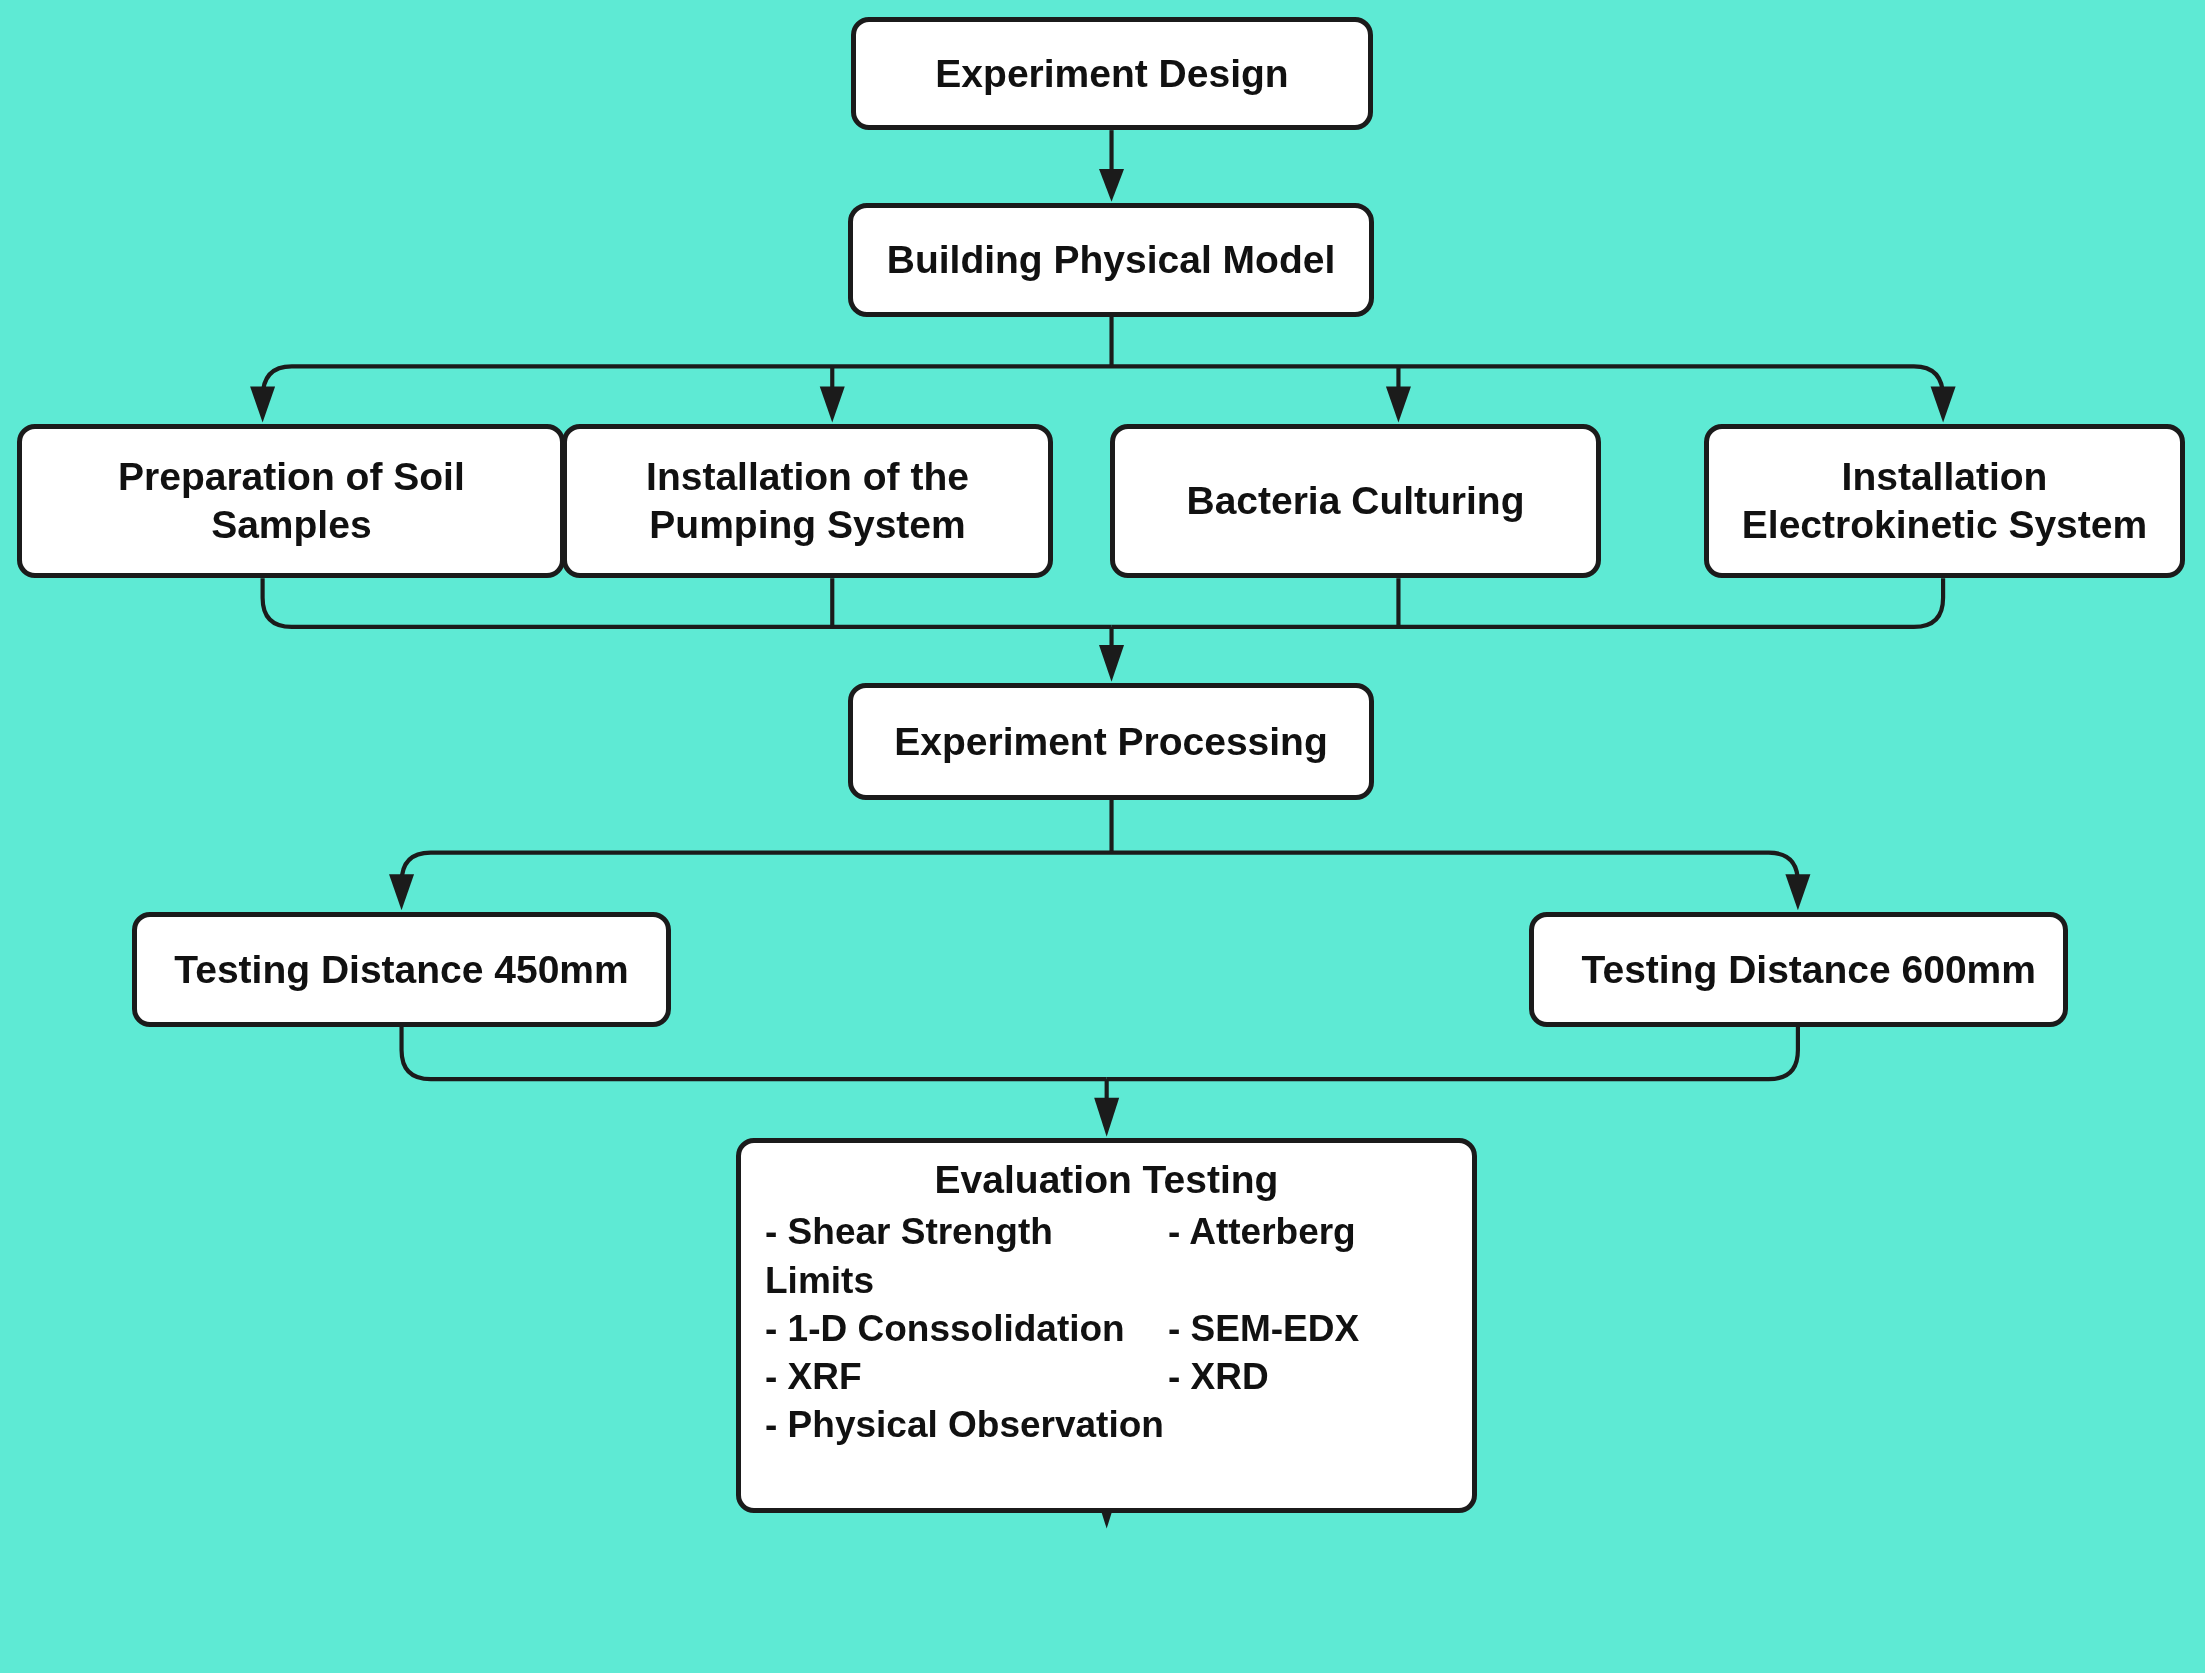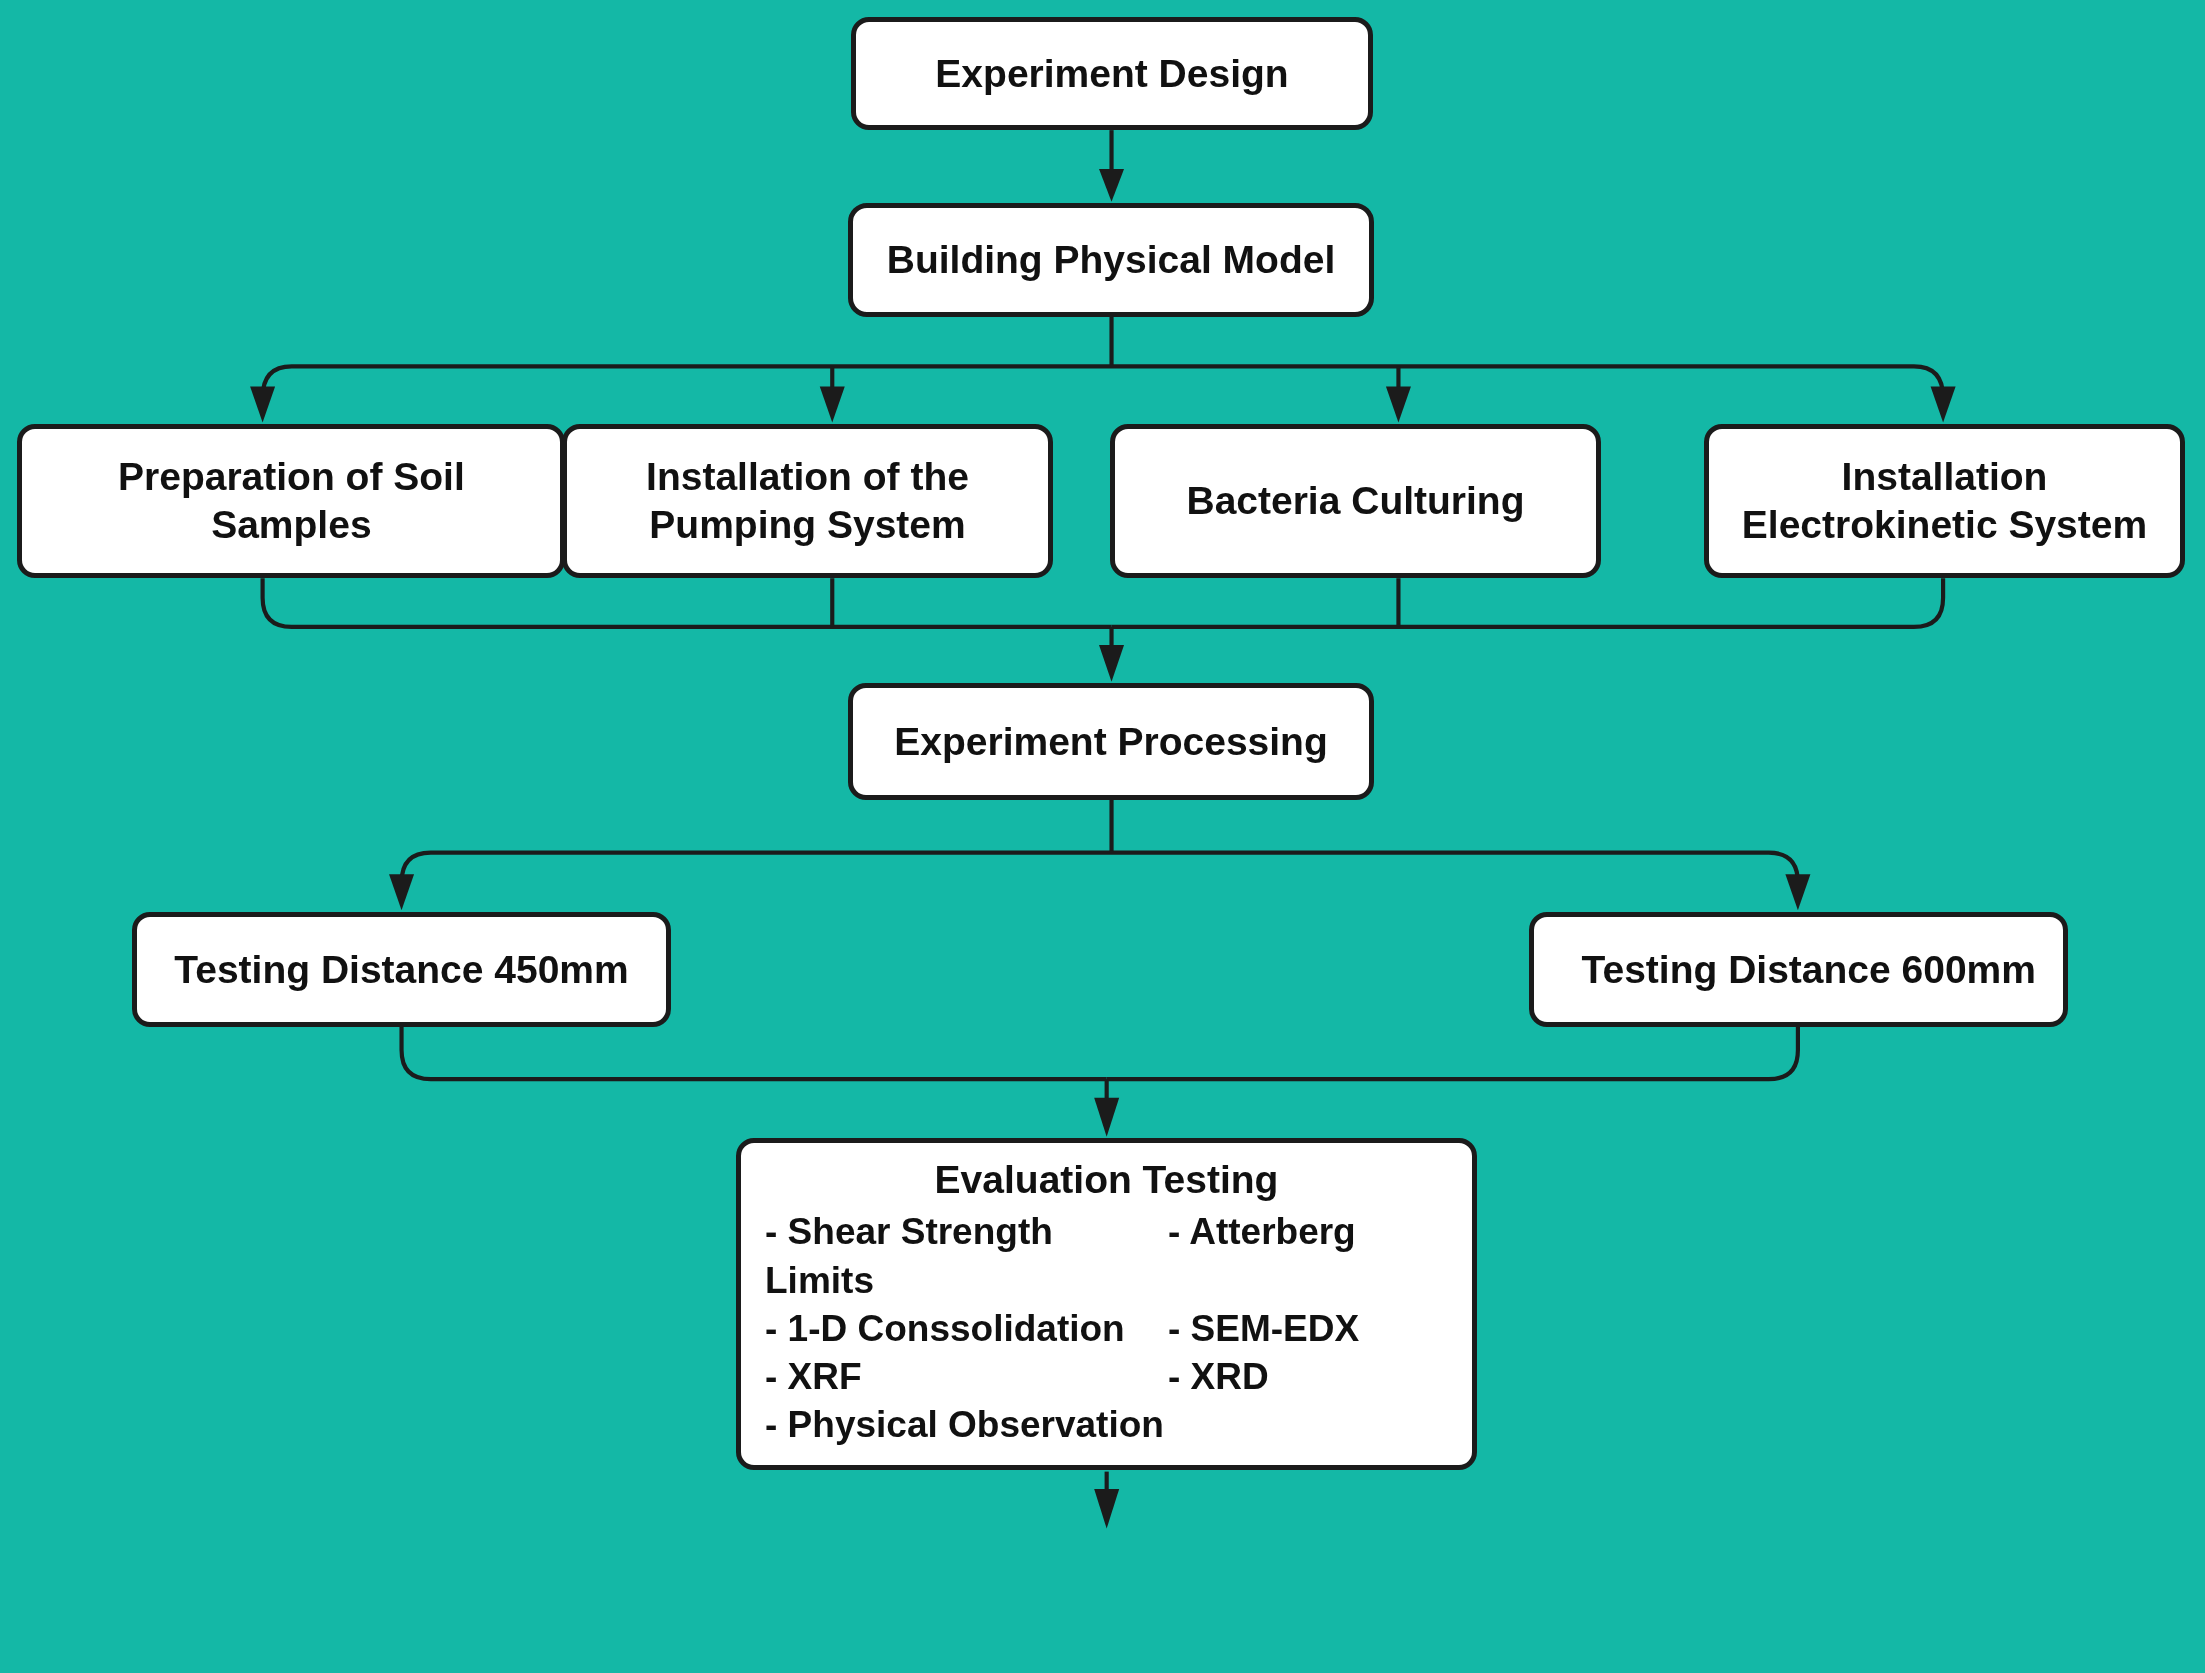--- a/index.html
+++ b/index.html
@@ -1,17 +1,17 @@
 <!DOCTYPE html>
 <html style="font-size:11px"><head>
 <meta charset="utf-8">
 <style>
   html,body{margin:0;padding:0;background:#ffffff;}
   body{font-family:"Liberation Sans", sans-serif;}
-  .canvas{position:relative;width:2205px;height:1674px;background:#14b8a6;overflow:hidden;}
+  .canvas{position:relative;width:2205px;height:1674px;background:#5eead4;overflow:hidden;}
   svg.connectors{position:absolute;left:0;top:0;width:2205px;height:1674px;}
   .edge{stroke:#1b1b1b;stroke-width:6;fill:none;}
   .head{fill:#1b1b1b;stroke:none;}
   .node{
     position:absolute;box-sizing:border-box;
     background:#ffffff;border:5.6px solid #1b1b1b;border-radius:18px;
     display:flex;align-items:center;justify-content:center;
     text-align:center;font-weight:bold;font-size:39px;line-height:1.22;
     color:#111111;padding:7px 19.5px;
   }
@@ -20,21 +20,21 @@
   .n-model    {left:848px;top:203px; width:526px; height:114px;border-radius:19px;}
   .n-soil     {left:17.4px;  top:424px; width:548px; height:154px;}
   .n-pump     {left:562px; top:424px; width:491px; height:154px;justify-content:center;}
   .n-bact     {left:1110px;top:424px; width:491px; height:154px;}
   .n-elec     {left:1704px;top:424px; width:481px; height:154px;}
   .n-proc     {left:848px;top:683px; width:526px; height:117px;}
   .n-t450     {left:132px; top:912px;width:539px; height:115px;}
   .n-t600     {left:1529px;top:912px;width:539px; height:115px;padding-left:40px;}
   .n-results  {left:733px;top:1531px;width:748px;height:117px;}
   .n-eval{
-    left:736px;top:1138px;width:741px;height:332px;
+    left:736px;top:1138px;width:741px;height:375px;
     position:absolute;box-sizing:border-box;
     background:#ffffff;border:5.6px solid #1b1b1b;border-radius:18px;
     padding:12.5px 24px;color:#111111;
   }
   .eval-title{text-align:center;font-weight:bold;font-size:39px;line-height:1.25;margin-bottom:4.2px;}
   .eval-row{display:flex;font-size:37px;font-weight:bold;line-height:1.3;}
   .eval-left{width:59%;}
   .eval-right{width:41%;}
 </style>
 </head>

